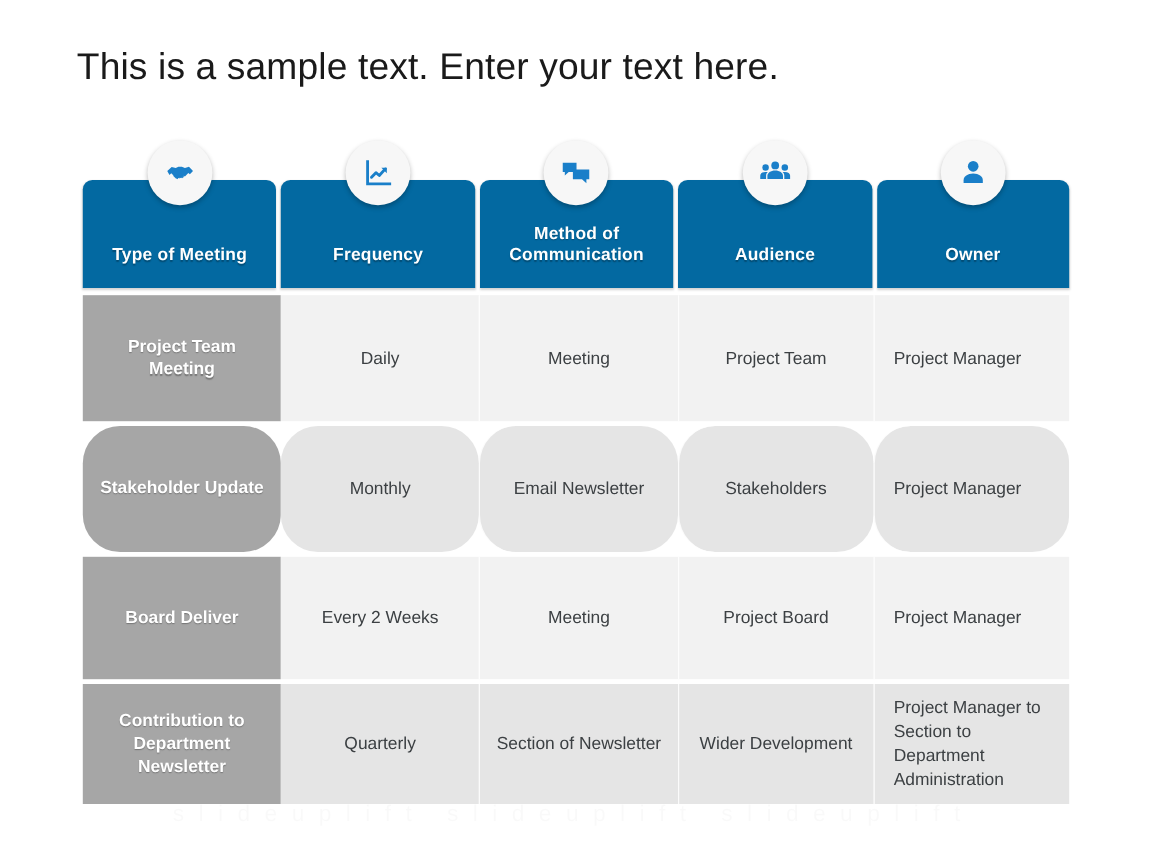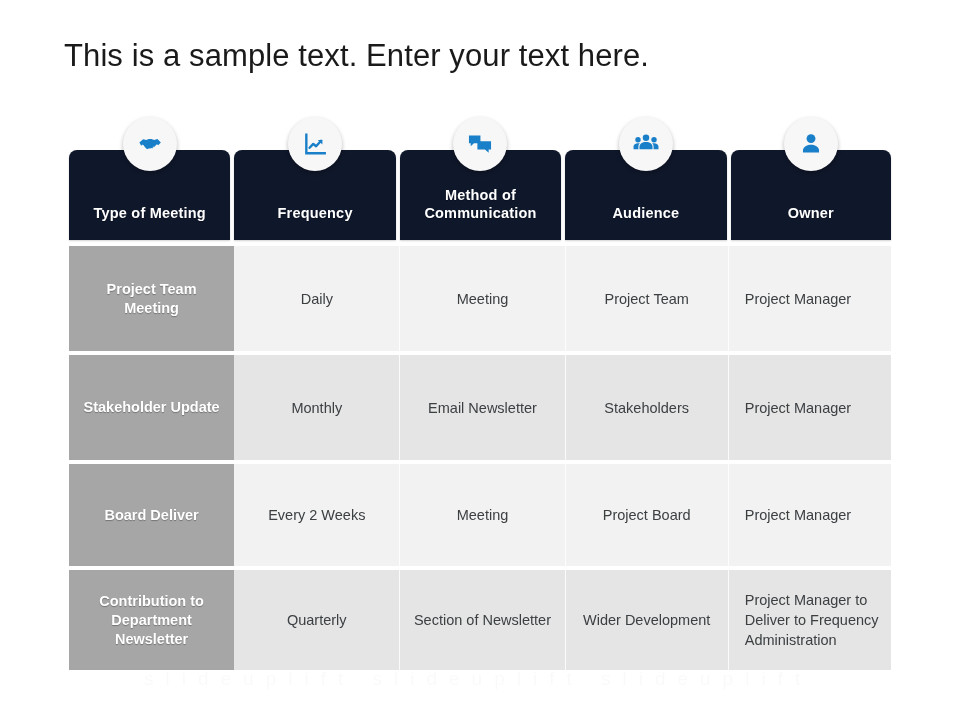--- a/index.html
+++ b/index.html
@@ -37,21 +37,21 @@
   }
 
   
   .header-row {
     display: flex;
     height: 90px;
     gap: 4px;
   }
   .header-cell {
     position: relative;
-    background: #0f172a;
+    background: #0369a1;
     border-radius: 8px 8px 0 0;
     display: flex;
     align-items: flex-end;
     justify-content: center;
     padding-bottom: 18px;
     box-sizing: border-box;
     box-shadow: 0 1px 2px rgba(0,0,0,0.18);
   }
   .header-label {
     color: #ffffff;
@@ -121,21 +121,21 @@
 
   
   .cell.owner-cell {
     justify-content: flex-start;
     text-align: left;
     padding-left: 16px;
   }
 
   
   .r1 .cell { height: 105px; }
-  .r2 .cell { height: 105px; }
+  .r2 .cell { height: 105px; border-radius: 31px; }
   .r3 .cell { height: 102px; }
   .r4 .cell { height: 100px; }
 
   
   .c1 { width: 166px; }
   .c2 { width: 166px; text-align: right; }
   .c3 { width: 166px; }
   .c4 { width: 164px; }
   .c5 { width: 164px; }
 
@@ -250,18 +250,18 @@
     <div class="cell data-cell c3">Meeting</div>
     <div class="cell data-cell c4">Project Board</div>
     <div class="cell data-cell owner-cell c5">Project Manager</div>
   </div>
 
   <div class="body-row row-even r4">
     <div class="cell label-cell c1">Contribution to Department Newsletter</div>
     <div class="cell data-cell c2">Quarterly</div>
     <div class="cell data-cell c3">Section of Newsletter</div>
     <div class="cell data-cell c4">Wider Development</div>
-    <div class="cell data-cell owner-cell c5">Project Manager to Deliver to Frequency Administration</div>
+    <div class="cell data-cell owner-cell c5">Project Manager to Section to Department Administration</div>
   </div>
 
 </div>
 
 <div id="watermark">slideuplift slideuplift slideuplift</div>
 
 </body></html>

